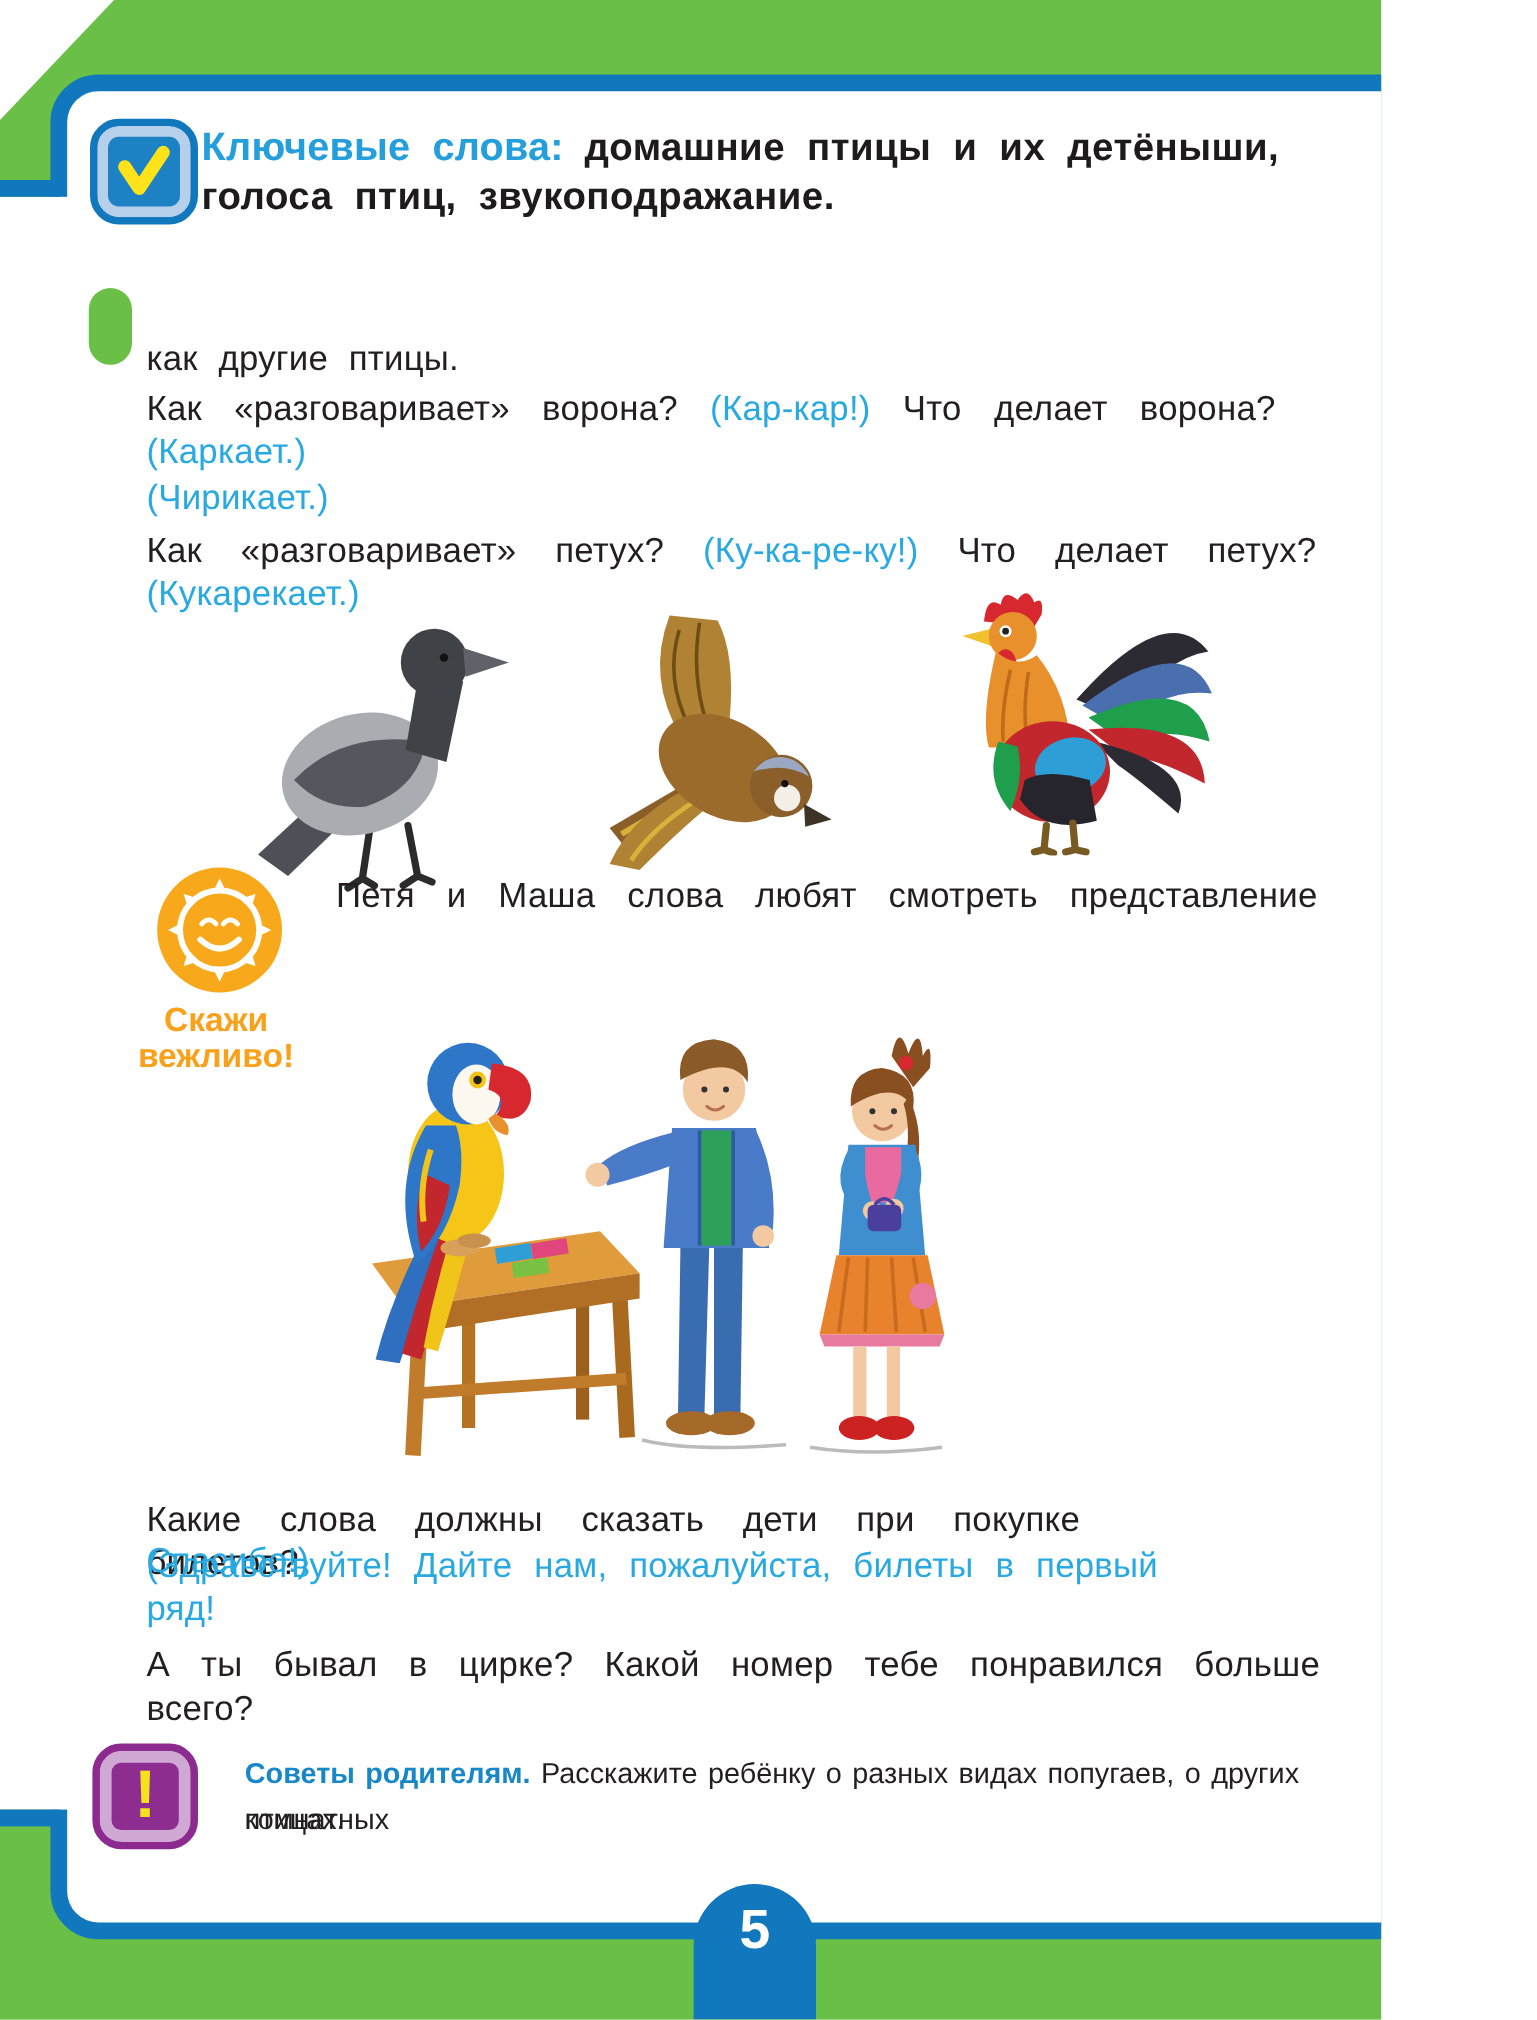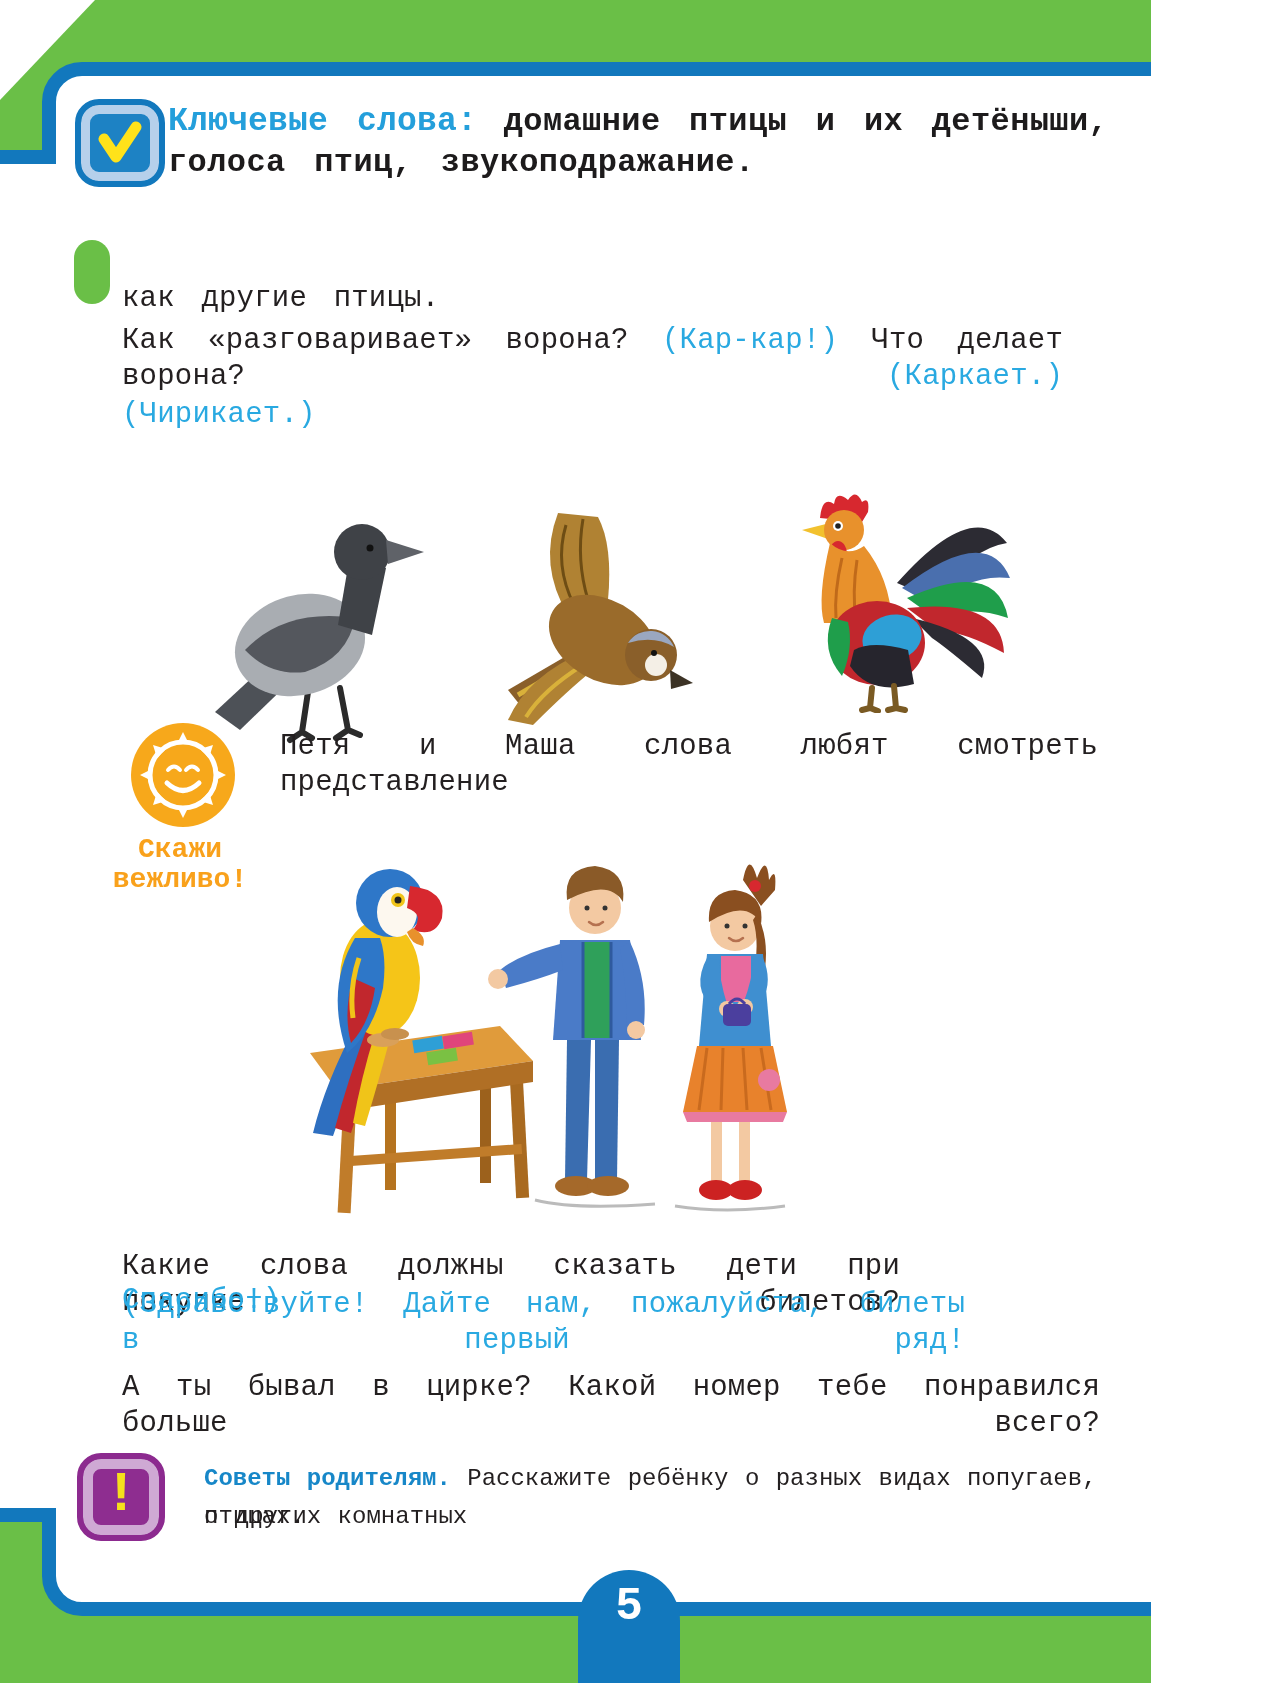--- a/index.html
+++ b/index.html
@@ -1,17 +1,17 @@
 <!DOCTYPE html>
 <html><head>
 <meta charset="utf-8">
 <style>
   html,body{margin:0;padding:0;}
   .page{position:relative;width:1151px;height:1683px;background:#6abf47;overflow:hidden;
-        font-family:Liberation Mono, monospace;}
+        font-family:Liberation Sans, sans-serif;}
   .card{position:absolute;left:42px;top:62px;width:1148px;height:1526px;background:#fff;
         border:14px solid #1278bd;border-radius:40px;}
   .left-notch{position:absolute;left:0;top:164px;width:58px;height:1344px;background:#fff;}
   .cap{position:absolute;left:0;width:50px;height:14px;background:#1278bd;}
   .corner-wedge{position:absolute;left:0;top:0;width:0;height:0;
         border-left:95px solid #fff;border-bottom:100px solid transparent;}
   .tab{position:absolute;left:578px;top:1570px;width:102px;height:113px;background:#1278bd;
         border-radius:51px 51px 0 0;text-align:center;}
   .tab .num{color:#fff;font-size:46px;font-weight:bold;line-height:1;margin-top:14px;display:inline-block;}
   .line{position:absolute;font-size:29px;line-height:36px;color:#231f20;word-spacing:9px;letter-spacing:0.2px;white-space:nowrap;}
@@ -61,20 +61,26 @@
 
   <div class="line just" style="left:122px;top:323px;width:941px">
     <span>Как «разговаривает» ворона?</span>
     <span class="ans">(Кар-кар!)</span>
     <span>Что делает ворона?</span>
     <span class="ans">(Каркает.)</span>
   </div>
   <div class="line" style="left:122px;top:397px">
     <span class="ans">(Чирикает.)</span>
   </div>
+  <div class="line just" style="left:122px;top:441px;width:975px">
+    <span>Как «разговаривает» петух?</span>
+    <span class="ans">(Ку-ка-ре-ку!)</span>
+    <span>Что делает петух?</span>
+    <span class="ans">(Кукарекает.)</span>
+  </div>
 
   <svg style="position:absolute;left:190px;top:500px" width="235" height="250" viewBox="0 0 235 250">
     <path d="M25 212 L92 150 L110 172 L50 230 Z" fill="#4d5157"></path>
     <path d="M118 192 l-6 40 m-12 8 l12 -8 l10 6" stroke="#2b2b2b" stroke-width="6" fill="none" stroke-linecap="round"></path>
     <path d="M150 188 l8 42 m-12 8 l12 -8 l12 5" stroke="#2b2b2b" stroke-width="6" fill="none" stroke-linecap="round"></path>
     <ellipse cx="110" cy="145" rx="66" ry="50" fill="#a9adb2" transform="rotate(-15 110 145)"></ellipse>
     <path d="M55 150 Q95 108 165 118 Q158 158 115 172 Q80 176 55 150 Z" fill="#54575d"></path>
     <path d="M148 125 L160 55 L196 68 L182 135 Z" fill="#3f4247"></path>
     <circle cx="172" cy="52" r="28" fill="#3f4247"></circle>
     <path d="M196 40 L234 52 L198 64 Z" fill="#5f6268"></path>

